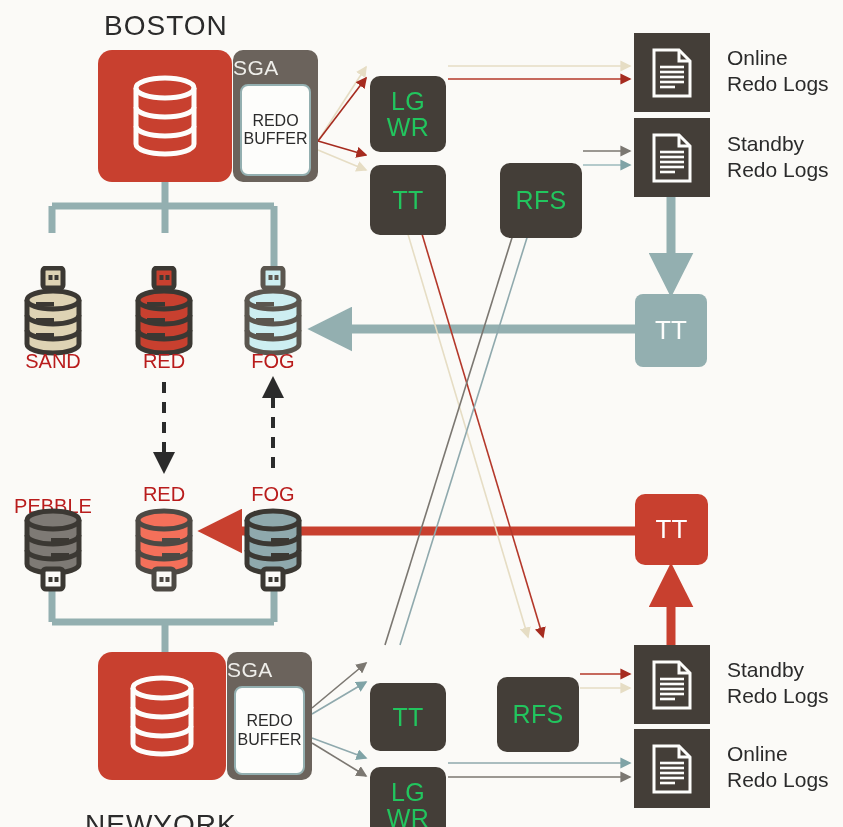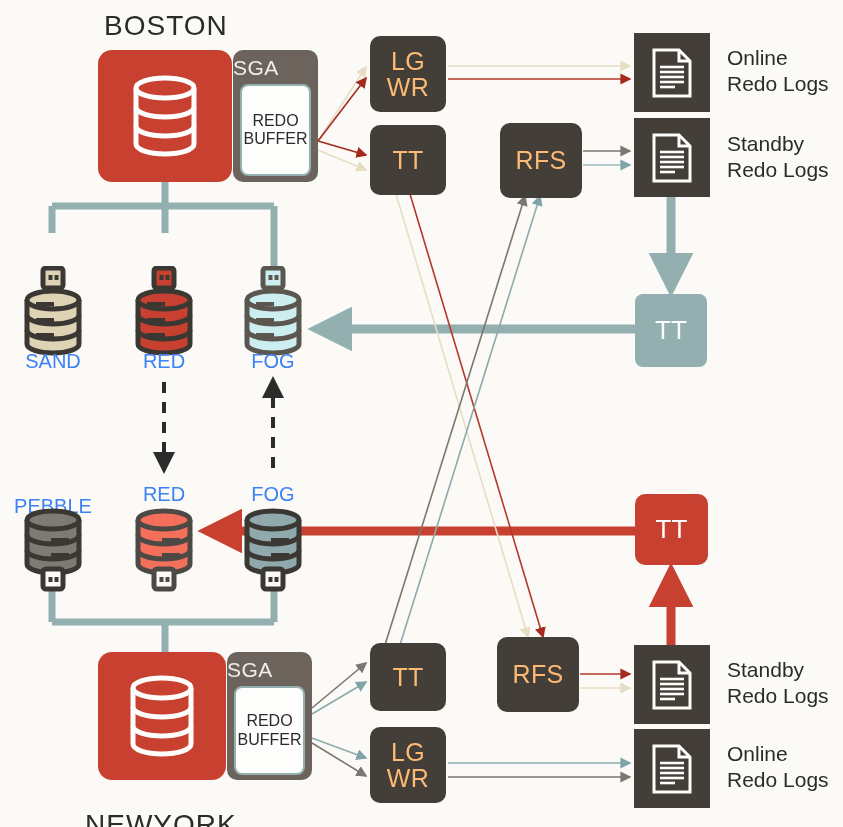--- a/index.html
+++ b/index.html
@@ -1,29 +1,29 @@
 <!DOCTYPE html>
 <html><head>
 <meta charset="utf-8">
 <style>
   html,body{margin:0;padding:0;background:#fbfaf7;}
   body{width:843px;height:827px;overflow:hidden;font-family:"Liberation Sans",sans-serif;}
   #stage{position:relative;width:843px;height:827px;background:#fbfaf7;}
   svg.layer{position:absolute;left:0;top:0;width:843px;height:827px;}
   .node{position:absolute;box-sizing:border-box;display:flex;align-items:center;justify-content:center;text-align:center;}
-  .dark{background:#443e38;border-radius:10px;color:#fdba74;font-size:25px;line-height:1.05;letter-spacing:.3px;}
+  .dark{background:#443e38;border-radius:10px;color:#22c55e;font-size:25px;line-height:1.05;letter-spacing:.3px;margin-top:40px;}
   .docbox{background:#443e38;border-radius:0;}
   .redbox{background:#c8402f;border-radius:10px;color:#fff;font-size:26px;}
   .tealbox{background:#93afb0;border-radius:8px;color:#fdfdfb;font-size:26px;}
   .dbbox{background:#c8402f;border-radius:14px;}
   .sga{background:#6b635c;border-radius:10px;display:block;}
   .sga-title{color:#efeeea;font-size:21px;text-align:left;padding-top:6px;letter-spacing:.5px;}
   .redo{background:#fdfdfb;border:2px solid #93afb0;border-radius:8px;color:#2b2b2b;font-weight:normal;font-size:16px;line-height:1.15;display:flex;align-items:center;justify-content:center;text-align:center;}
   .citylabel{position:absolute;font-size:28px;color:#2b2b2b;letter-spacing:1px;white-space:nowrap;}
-  .drvlabel{position:absolute;font-size:20px;color:#3b82f6;white-space:nowrap;text-align:center;}
+  .drvlabel{position:absolute;font-size:20px;color:#b91c1c;white-space:nowrap;text-align:center;}
   .logslabel{position:absolute;font-size:21px;color:#2b2b2b;line-height:1.25;white-space:nowrap;}
   .drive{position:absolute;}
 </style>
 </head>
 <body>
 
 <div id="stage">
 
   <svg class="layer" viewBox="0 0 843 827">
     <defs>

